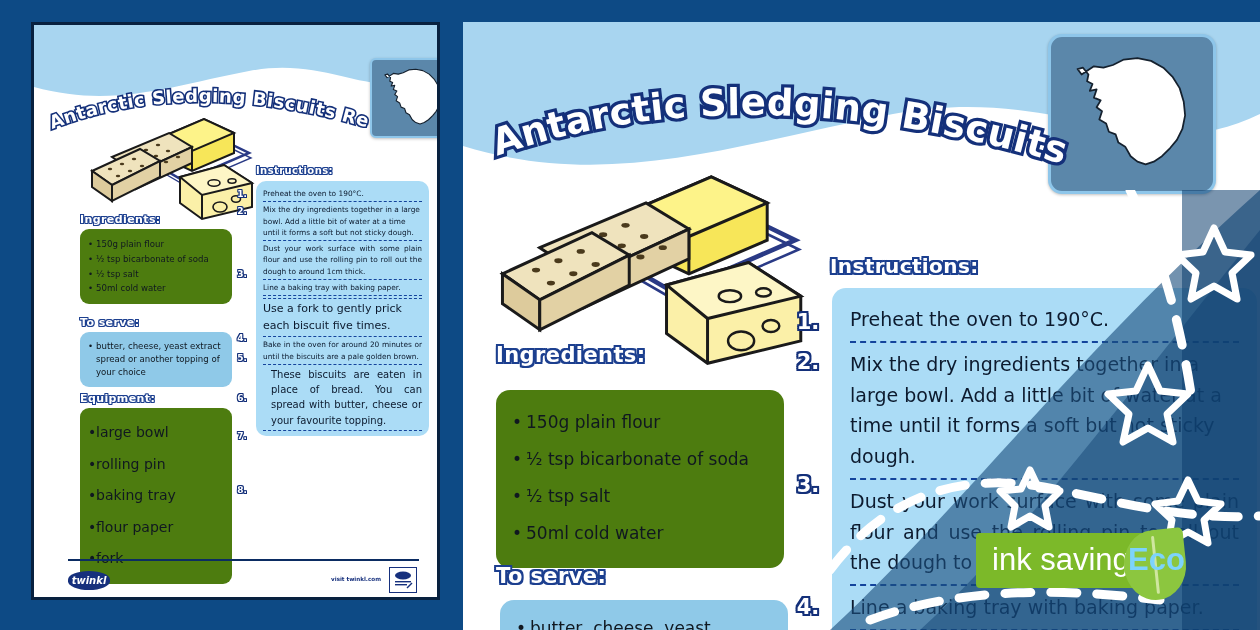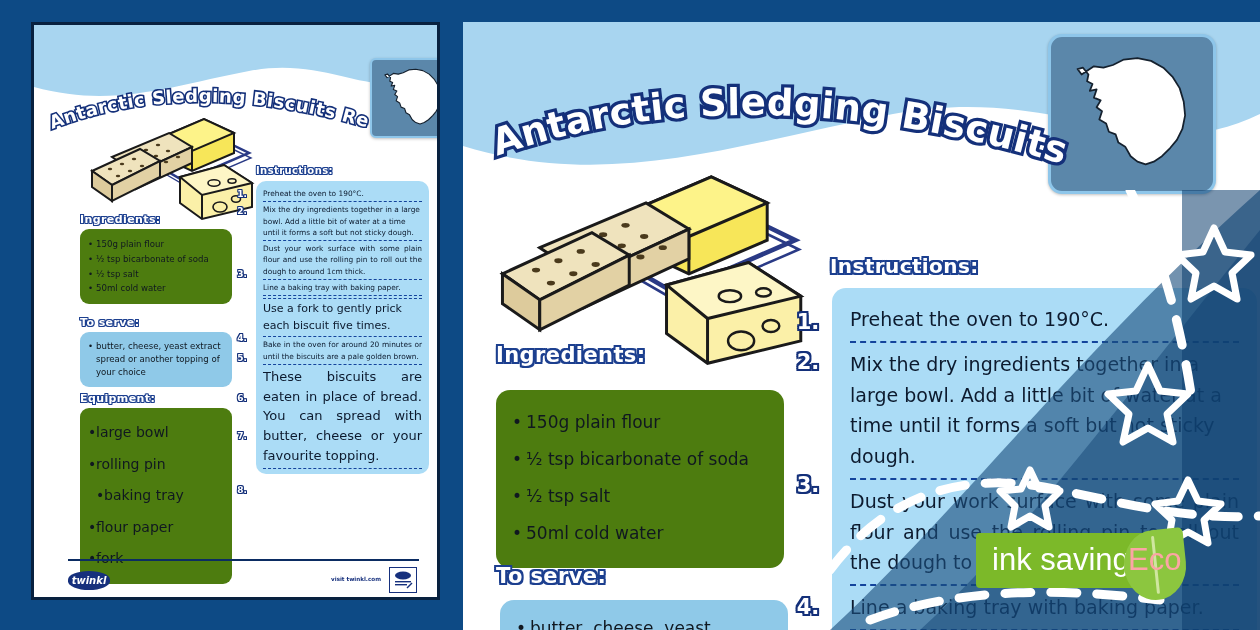--- a/index.html
+++ b/index.html
@@ -169,23 +169,24 @@
     transform: rotate(-6deg);
   }
   .eco-leaf-vein {
     position: absolute; left: 30px; top: 6px;
     width: 3px; height: 58px;
     background: #cfe6a0;
     border-radius: 2px;
   }
   .eco-word2 {
     position: absolute; left: 152px; top: 8px;
-    color: #fca5a5;
+    color: #7dd3fc;
     font-family: "Liberation Sans", sans-serif;
     font-size: 31px;
+    font-weight: bold;
   }
 </style>
 </head>
 <body>
 
 <div id="stage">
 
   <div class="thumb-panel">
     <div class="thumb-inner">
 
@@ -272,21 +273,21 @@
         <ul style="font-size:8.6px; line-height:1.5;">
           <li style="padding-left:8px;">butter, cheese, yeast extract spread or another topping of your choice</li>
         </ul>
       </div>
 
       <div class="section-head" style="position:absolute; left:46px; top:367px; font-size:11px;">Equipment:</div>
       <div class="blue-box" style="position:absolute; left:46px; top:383px; width:152px; padding:9px 8px;">
         <ul style="font-size:14px; line-height:2.25;">
           <li style="padding-left:8px;">large bowl</li>
           <li style="padding-left:8px;">rolling pin</li>
-          <li style="padding-left:8px;margin-left:8px;">baking tray</li>
+          <li style="padding-left:8px;">baking tray</li>
           <li style="padding-left:8px;">flour paper</li>
           <li style="padding-left:8px;">fork</li>
         </ul>
       </div>
 
       <div class="section-head" style="position:absolute; left:222px; top:140px; font-size:10px;">Instructions:</div>
 
       <div style="position:absolute; left:200px; top:156px; width:195px;">
         <div class="instr-box" style="position:absolute; left:22px; top:0; width:173px; padding:7px 7px 4px 7px;">
           <div class="instr-step" style="font-size:7.4px; line-height:1.52;">Preheat the oven to 190°C.</div>
@@ -295,21 +296,21 @@
           <hr class="dash-rule" style="border-top-width:1px; margin:2px 0;">
           <div class="instr-step" style="font-size:7.4px; line-height:1.52; text-align:justify;">Dust your work surface with some plain flour and use the rolling pin to roll out the dough to around 1cm thick.</div>
           <hr class="dash-rule" style="border-top-width:1px; margin:2px 0;">
           <div class="instr-step" style="font-size:7.4px; line-height:1.52;">Line a baking tray with baking paper.</div>
           <hr class="dash-rule" style="border-top-width:1px; margin:2px 0;">
           <hr class="dash-rule" style="border-top-width:1px; margin:2px 0;">
           <div class="instr-step" style="font-size:11px; line-height:1.52;">Use a fork to gently prick each biscuit five times.</div>
           <hr class="dash-rule" style="border-top-width:1px; margin:2px 0;">
           <div class="instr-step" style="font-size:7.4px; line-height:1.52; text-align:justify;">Bake in the oven for around 20 minutes or until the biscuits are a pale golden brown.</div>
           <hr class="dash-rule" style="border-top-width:1px; margin:2px 0;">
-          <div class="instr-step" style="font-size:13px; line-height:1.52; text-align:justify;">These biscuits are eaten in place of bread. You can spread with butter, cheese or your favourite topping.</div>
+          <div class="instr-step" style="font-size:10px; line-height:1.52; text-align:justify;margin-left:8px;">These biscuits are eaten in place of bread. You can spread with butter, cheese or your favourite topping.</div>
           <hr class="dash-rule" style="border-top-width:1px; margin:2px 0 1px 0;">
         </div>
 
         <div class="step-num" style="position:absolute; left:0; top:8px;  width:16px; font-size:9px;">1.</div>
         <div class="step-num" style="position:absolute; left:0; top:25px; width:16px; font-size:9px;">2.</div>
         <div class="step-num" style="position:absolute; left:0; top:88px; width:16px; font-size:9px;">3.</div>
         <div class="step-num" style="position:absolute; left:0; top:152px;width:16px; font-size:9px;">4.</div>
         <div class="step-num" style="position:absolute; left:0; top:172px;width:16px; font-size:9px;">5.</div>
         <div class="step-num" style="position:absolute; left:0; top:212px;width:16px; font-size:9px;">6.</div>
         <div class="step-num" style="position:absolute; left:0; top:250px;width:16px; font-size:9px;">7.</div>

